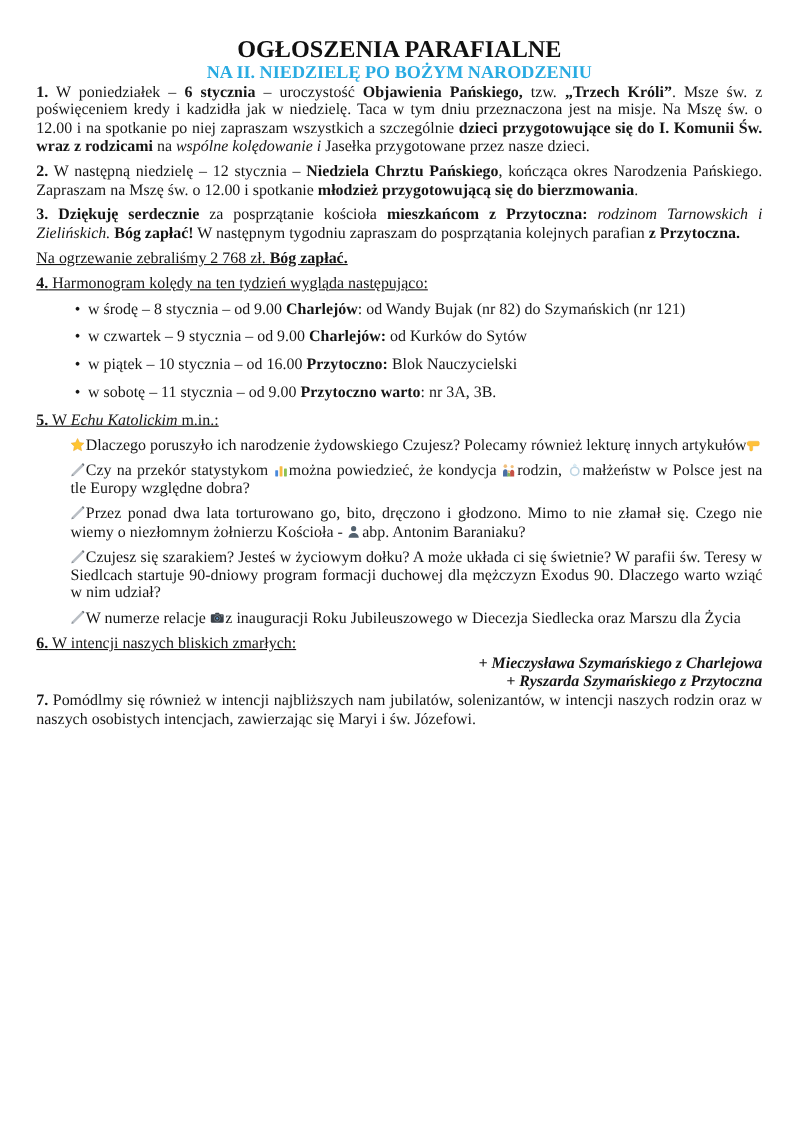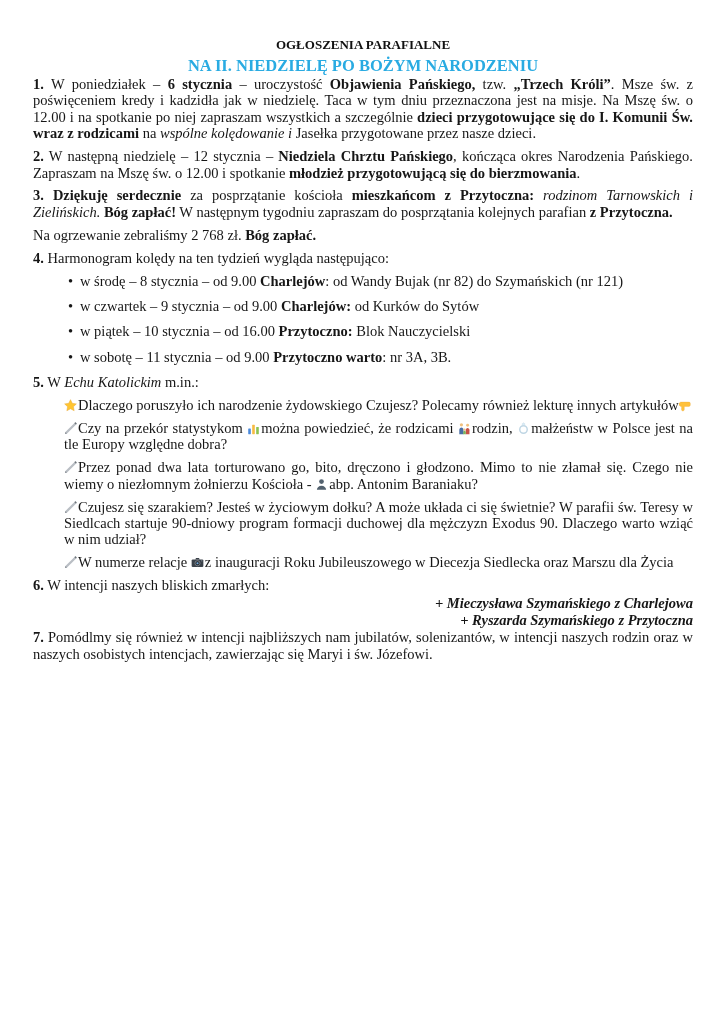--- a/index.html
+++ b/index.html
@@ -2,26 +2,26 @@
 <html lang="pl"><head>
 <meta charset="utf-8">
 <style>
   html,body{margin:0;padding:0;}
   body{
     width:724px;height:1024px;background:#ffffff;color:#161616;
     font-family:"Liberation Serif","DejaVu Serif",serif;
     font-size:14.5px;
   }
   .page{box-sizing:border-box;width:724px;height:1024px;padding:35px 31px 0 33px;background:#fff;}
-  .doc-title{text-align:center;font-weight:700;font-size:13px;line-height:20px;color:#111;}
+  .doc-title{text-align:center;font-weight:700;font-size:22px;line-height:20px;color:#111;}
   .doc-subtitle{text-align:center;font-weight:700;font-size:16.5px;line-height:21px;}
   .doc-date{text-align:center;font-weight:700;font-size:16.5px;line-height:21px;color:#111;margin-bottom:7px;}
   #doc-body .p{margin:0 0 6.5px;line-height:16.4px;}
   .justify{text-align:justify;}
-  .plain{text-align:left;}
+  .plain{text-align:left;text-decoration:underline;}
   .bullet{position:relative;padding-left:47px;margin:0 0 9px !important;text-align:left;}
   .bullet::before{content:"•";position:absolute;left:35px;top:0;font-size:14.5px;color:#161616;}
   .echo{margin:0 0 6.5px 31px !important;text-align:justify;}
   .mem{font-style:italic;margin:0 0 1px !important;text-align:right;font-weight:bold;}
   .mem-indent{padding-left:44px;}
   .tight{margin-bottom:1px !important;}
   .b{font-weight:700;}
   .i{font-style:italic;}
   .icon{display:inline-block;width:13px;height:13px;vertical-align:-2px;margin:0 1px 0 0;}
   .icon svg{display:block;width:13px;height:13px;}
@@ -49,21 +49,21 @@
             <path d="M4.8 14.8c-1 0-1.7-.8-1.7-1.8l.1-3.9H2.6C1.2 9.1 0 7.9 0 6.5c0-1.5 1.2-2.7 2.6-2.7h9.7c.9 0 1.6.7 1.6 1.6v2.1c0 .9-.7 1.6-1.6 1.6H6.5v3.9c0 1-.8 1.8-1.7 1.8z" fill="#FFC13B" stroke="#E9A93C" stroke-width=".4"></path>
           </svg></span></div>
       <div class="p echo"><span class="icon"><svg viewBox="0 0 16 16">
             <path d="M1.2 14.8l.6-2.6L12.6 1.4l2 2L3.8 14.2z" fill="#B9BEC4"></path>
             <path d="M12.6 1.4l2 2 .9-.9c.3-.3.3-.8 0-1.1l-.9-.9c-.3-.3-.8-.3-1.1 0z" fill="#6E757C"></path>
             <path d="M1.2 14.8l2.6-.6-2-2z" fill="#8A9097"></path>
           </svg></span><span>Czy na przekór statystykom </span><span class="icon"><svg viewBox="0 0 16 16">
             <rect x="1.5" y="8" width="3.2" height="7" rx=".5" fill="#4A89DC"></rect>
             <rect x="6.4" y="3.5" width="3.2" height="11.5" rx=".5" fill="#F6BB42"></rect>
             <rect x="11.3" y="6" width="3.2" height="9" rx=".5" fill="#8CC152"></rect>
-          </svg></span><span>można powiedzieć, że rodzicami </span><span class="icon"><svg viewBox="0 0 16 16">
+          </svg></span><span>można powiedzieć, że kondycja </span><span class="icon"><svg viewBox="0 0 16 16">
             <circle cx="4.2" cy="3.4" r="2" fill="#F0C07E"></circle>
             <path d="M1.6 15V9.8c0-1.6 1.2-2.9 2.6-2.9s2.6 1.3 2.6 2.9V15z" fill="#4A6FA5"></path>
             <circle cx="11.8" cy="3.9" r="1.8" fill="#F0C07E"></circle>
             <path d="M9.5 15v-4.8c0-1.5 1-2.7 2.3-2.7s2.3 1.2 2.3 2.7V15z" fill="#C75146"></path>
             <circle cx="8" cy="9.4" r="1.4" fill="#F0C07E"></circle>
             <path d="M6.4 15v-2.2c0-1.1.7-2 1.6-2s1.6.9 1.6 2V15z" fill="#7DB35B"></path>
           </svg></span><span>rodzin, </span><span class="icon"><svg viewBox="0 0 16 16">
             <circle cx="8" cy="9.2" r="4.6" fill="none" stroke="#BFD6E4" stroke-width="1.8"></circle>
             <path d="M8 .9l2 1.7-2 1.7-2-1.7z" fill="#D9EDF7" stroke="#BFD6E4" stroke-width=".5"></path>
           </svg></span><span>małżeństw w Polsce jest na tle Europy względne dobra?</span></div>

